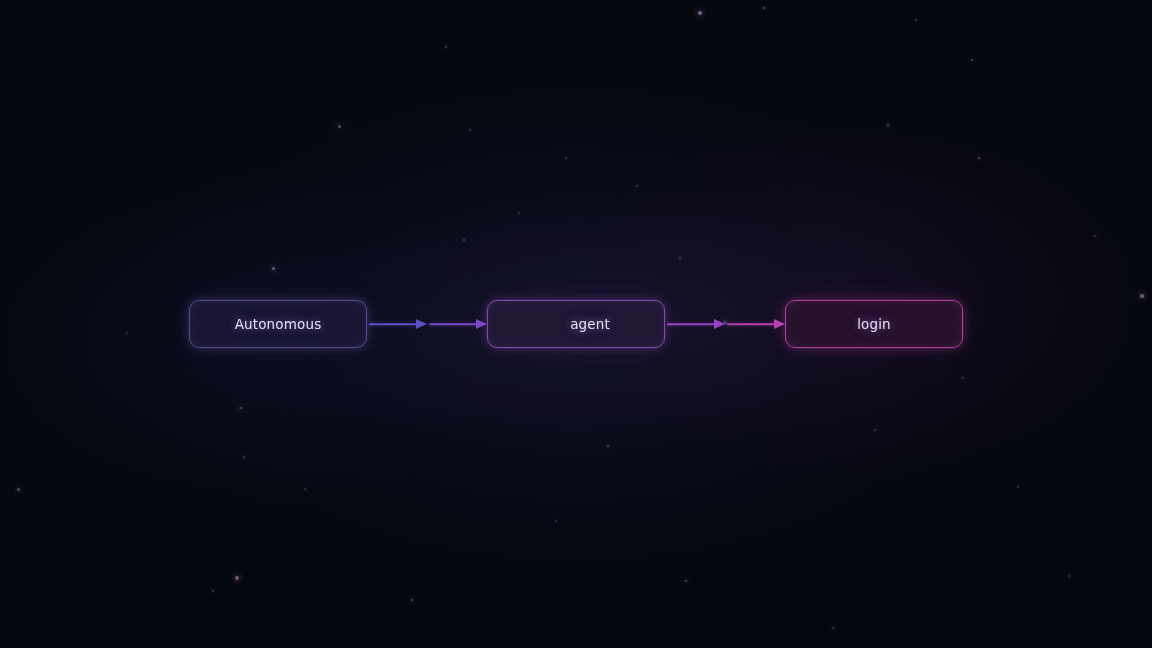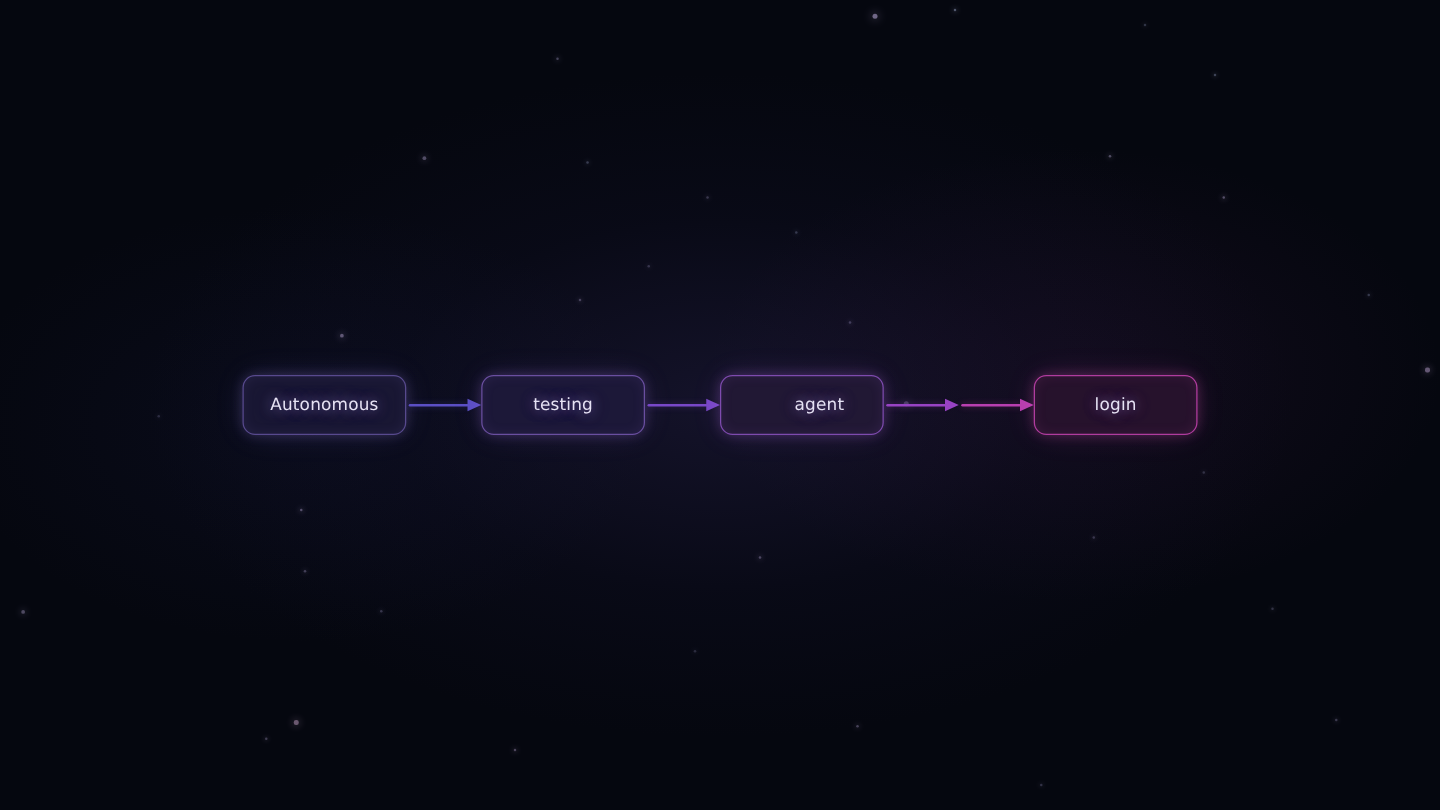--- a/index.html
+++ b/index.html
@@ -42,21 +42,21 @@
     top:300px;
     height:48px;
     display:flex;
     align-items:center;
     justify-content:center;
     gap:0;
   }
 
   .node {
     position:relative;
-    width:131px;
+    width:178px;
     height:48px;
     border-radius:10px;
     border:1px solid #5b4a92;
     background:rgba(24,22,48,0.72);
     display:flex;
     align-items:center;
     justify-content:center;
     flex:0 0 auto;
   }
 
@@ -143,23 +143,20 @@
 
     <div class="node" style="border-color: rgb(88, 74, 142); background: rgb(25, 23, 51); box-shadow: rgba(138, 121, 214, 0.333) 0px 0px 10px -1px, rgba(138, 121, 214, 0.2) 0px 0px 26px -4px, rgba(138, 121, 214, 0.267) 0px 0px 14px -6px inset;">
       <span class="node-label">Autonomous</span>
     </div>
 
     <div class="connector" style="color: rgb(91, 79, 196);">
       <span class="line" style="background: rgb(91, 79, 196); box-shadow: rgba(91, 79, 196, 0.4) 0px 0px 5px;"></span>
       <span class="head"></span>
     </div>
 
-    <div class="node" style="border-color: rgb(106, 79, 160); background: rgb(28, 24, 56); box-shadow: rgba(154, 111, 224, 0.333) 0px 0px 10px -1px, rgba(154, 111, 224, 0.2) 0px 0px 26px -4px, rgba(154, 111, 224, 0.267) 0px 0px 14px -6px inset;">
-      <span class="node-label">testing</span>
-    </div>
 
     <div class="connector" style="color: rgb(120, 72, 200);">
       <span class="line" style="background: rgb(120, 72, 200); box-shadow: rgba(120, 72, 200, 0.4) 0px 0px 5px;"></span>
       <span class="head"></span>
     </div>
 
     <div class="node" style="border-color: rgb(126, 75, 174); background: rgb(33, 24, 52); box-shadow: rgba(176, 106, 232, 0.333) 0px 0px 10px -1px, rgba(176, 106, 232, 0.2) 0px 0px 26px -4px, rgba(176, 106, 232, 0.267) 0px 0px 14px -6px inset; padding-left: 28px;">
       <span class="node-label">agent</span>
     </div>
 

